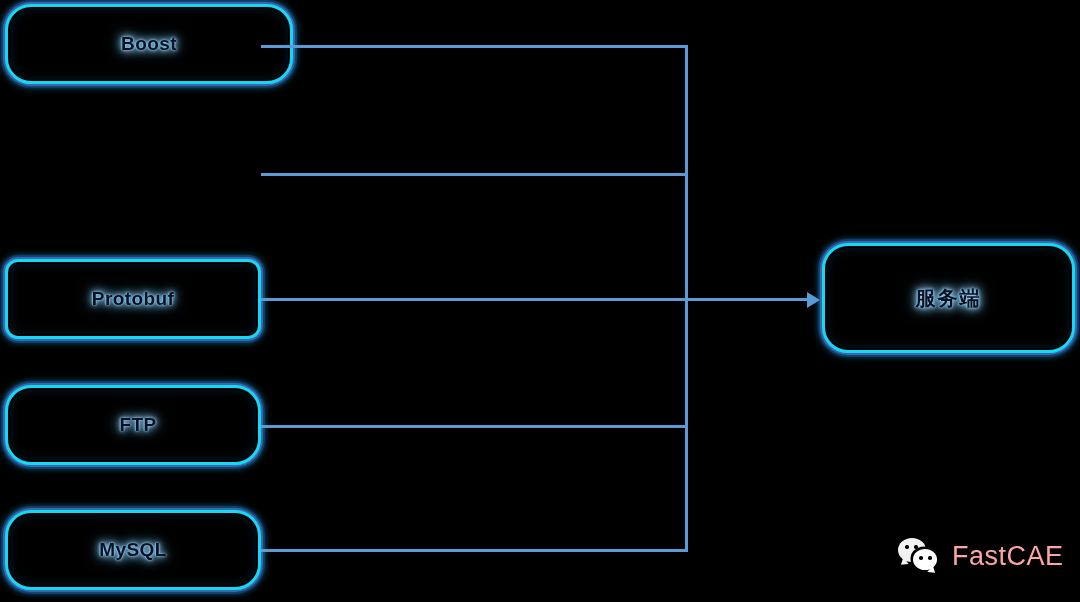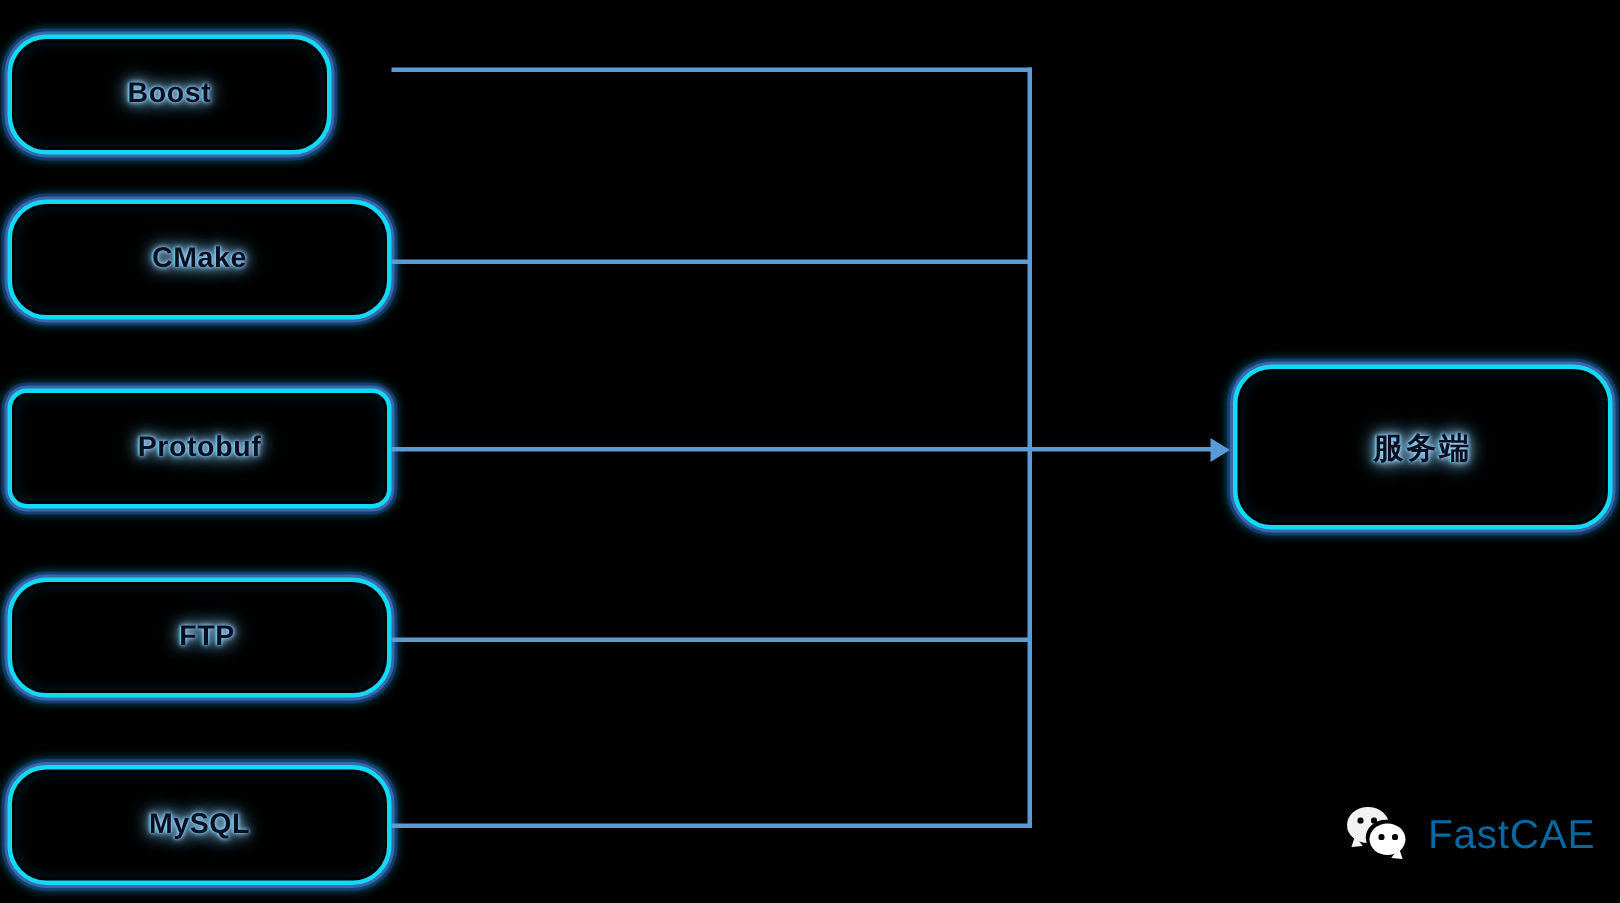--- a/index.html
+++ b/index.html
@@ -123,38 +123,35 @@
     position: absolute;
     width: 3.5px; height: 3.5px;
     background: #000000;
     border-radius: 50%;
   }
   #brand .d1 { left: 7px;  top: 7px; }
   #brand .d2 { left: 16px; top: 7px; }
   #brand .d3 { left: 21px; top: 18px; }
   #brand .d4 { left: 30px; top: 18px; }
   #brand .brand-text {
-    color: #0369a1;
+    color: #fca5a5;
     font-size: 27px;
     font-weight: 400;
     letter-spacing: 0.5px;
     line-height: 1;
     text-align: center;
   }
 </style>
 </head>
 <body>
 
 <div id="canvas">
 
-  <div class="node" id="node-boost" style="left: 5px; top: 23px; width: 216px; height: 80px;">
+  <div class="node" id="node-boost" style="left: 5px; top: 4px; width: 288px; height: 80px;">
     <span class="node-label">Boost</span>
-  </div>
-  <div class="node" id="node-cmake" style="left: 5px; top: 133px; width: 256px; height: 80px;">
-    <span class="node-label">CMake</span>
   </div>
   <div class="node" id="node-protobuf" style="left: 5px; top: 259px; width: 256px; height: 80px; border-radius: 13px;">
     <span class="node-label">Protobuf</span>
   </div>
   <div class="node" id="node-ftp" style="left: 5px; top: 385px; width: 256px; height: 80px; padding-left: 10px;">
     <span class="node-label">FTP</span>
   </div>
   <div class="node" id="node-server" style="left: 822px; top: 243px; width: 253px; height: 110px;">
     <span class="node-label cjk">服务端</span>
   </div>

